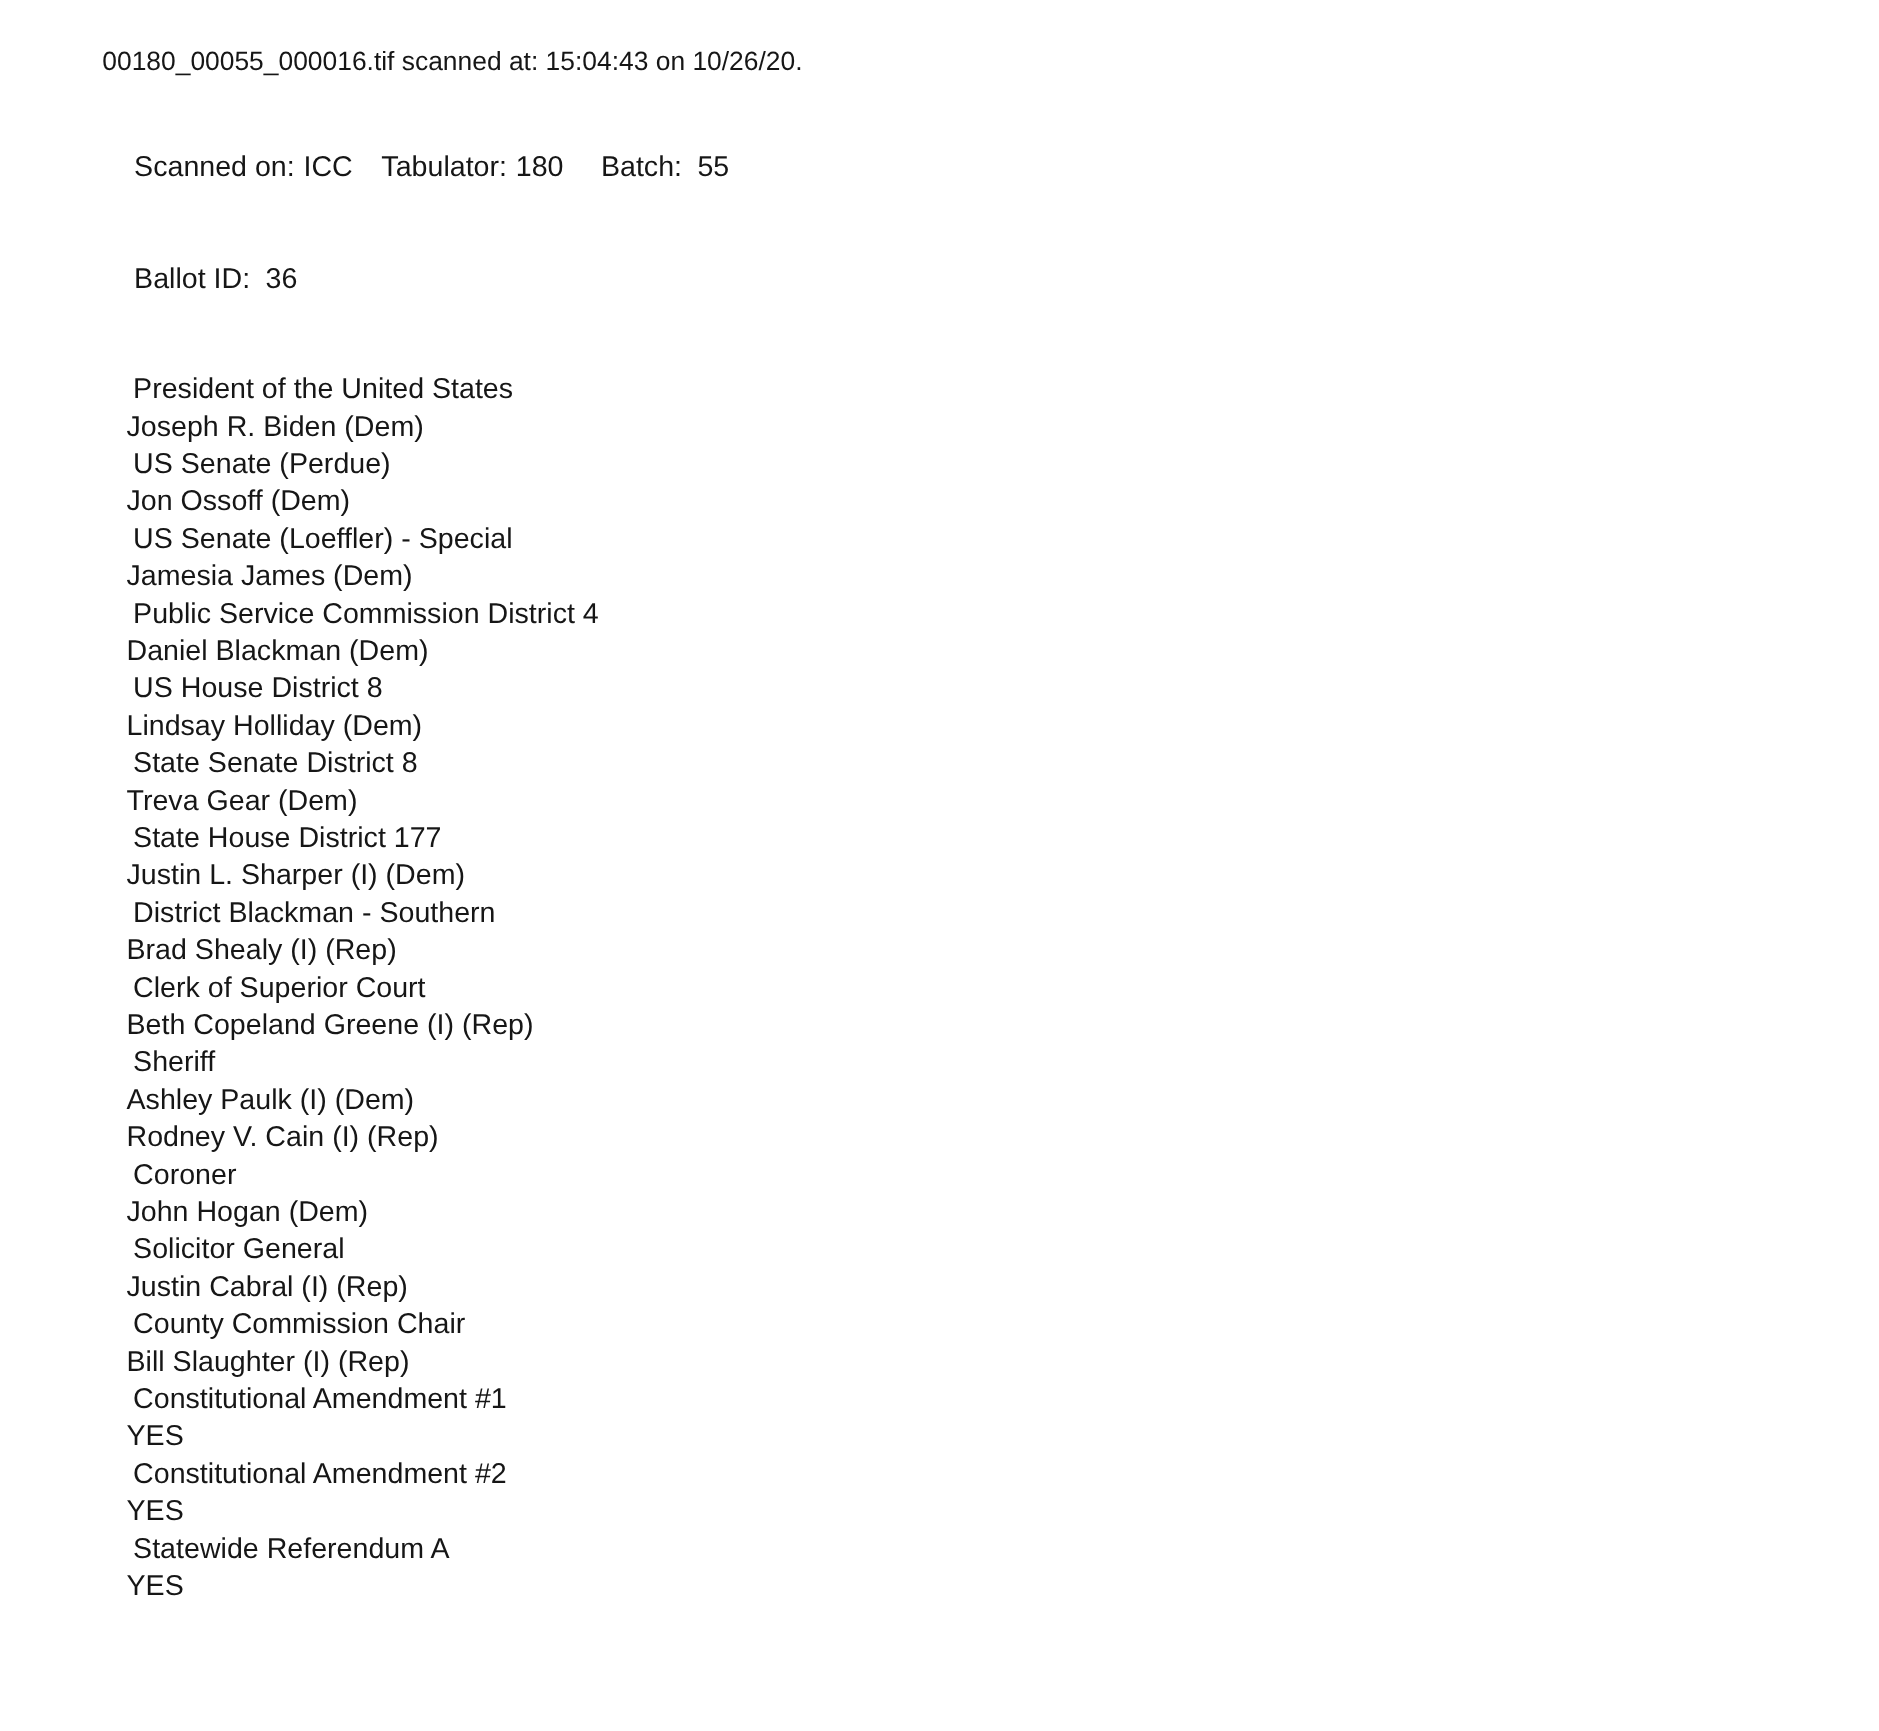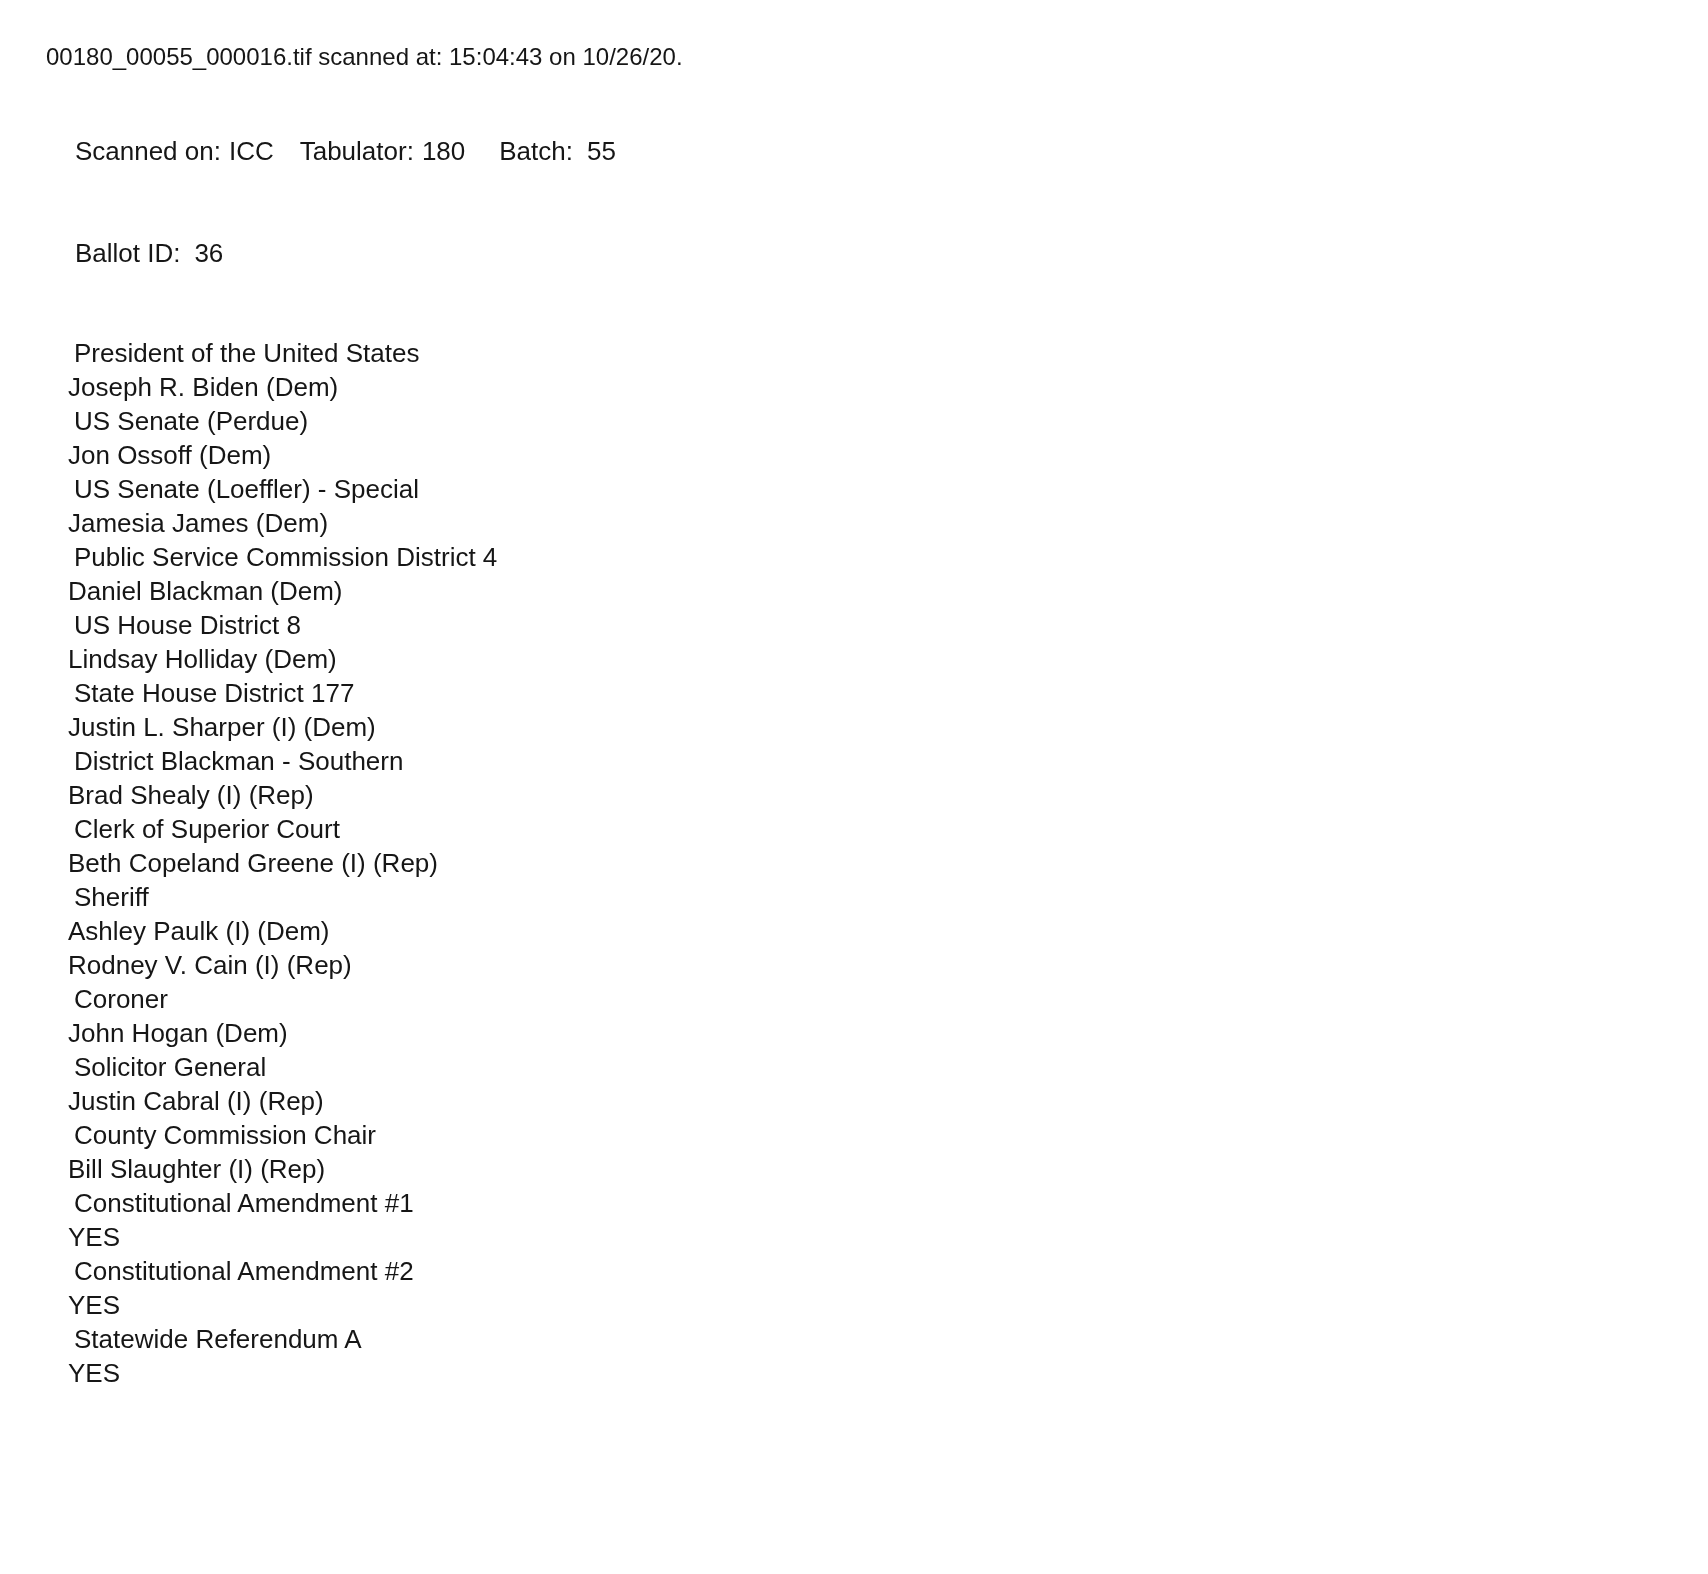--- a/index.html
+++ b/index.html
@@ -12,21 +12,21 @@
     height: 1574px;
     overflow: hidden;
     font-family: "Liberation Sans", sans-serif;
     color: #161616;
     -webkit-font-smoothing: antialiased;
   }
   .page {
     box-sizing: border-box;
     width: 1708px;
     height: 1574px;
-    padding: 40px 60px 0 46px;
+    padding: 40px 60px 0 93px;
     background: #ffffff;
   }
   .line {
     font-size: 26px;
     line-height: 34px;
     white-space: pre;
   }
   .scan-line {
     font-size: 24px;
     line-height: 34px;
@@ -91,20 +91,24 @@
       <div>
         <div class="contest-office">Public Service Commission District 4</div>
         <div class="contest-selection">Daniel Blackman (Dem)</div>
       </div>
 
       <div>
         <div class="contest-office">US House District 8</div>
         <div class="contest-selection">Lindsay Holliday (Dem)</div>
       </div>
 
+      <div>
+        <div class="contest-office">State Senate District 8</div>
+        <div class="contest-selection">Treva Gear (Dem)</div>
+      </div>
 
       <div>
         <div class="contest-office">State House District 177</div>
         <div class="contest-selection">Justin L. Sharper (I) (Dem)</div>
       </div>
 
       <div>
         <div class="contest-office">District Blackman - Southern</div>
         <div class="contest-selection">Brad Shealy (I) (Rep)</div>
       </div>

